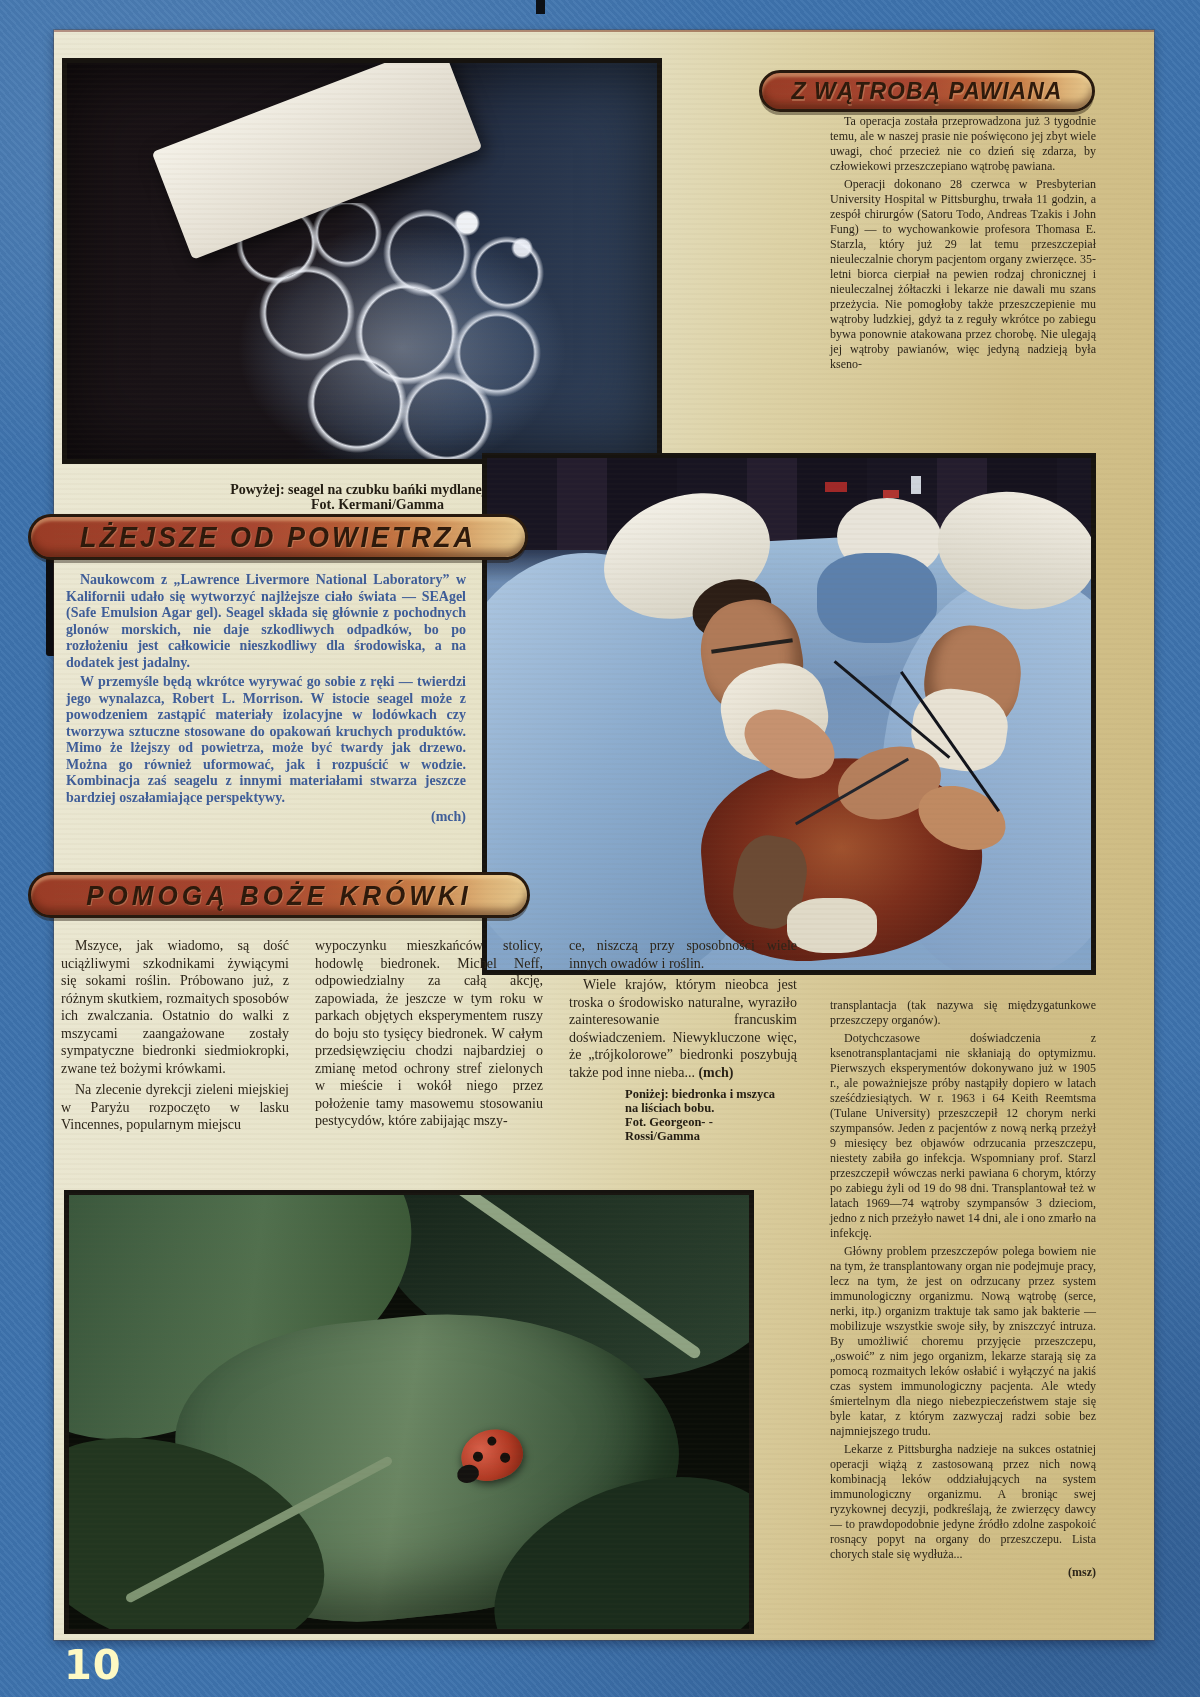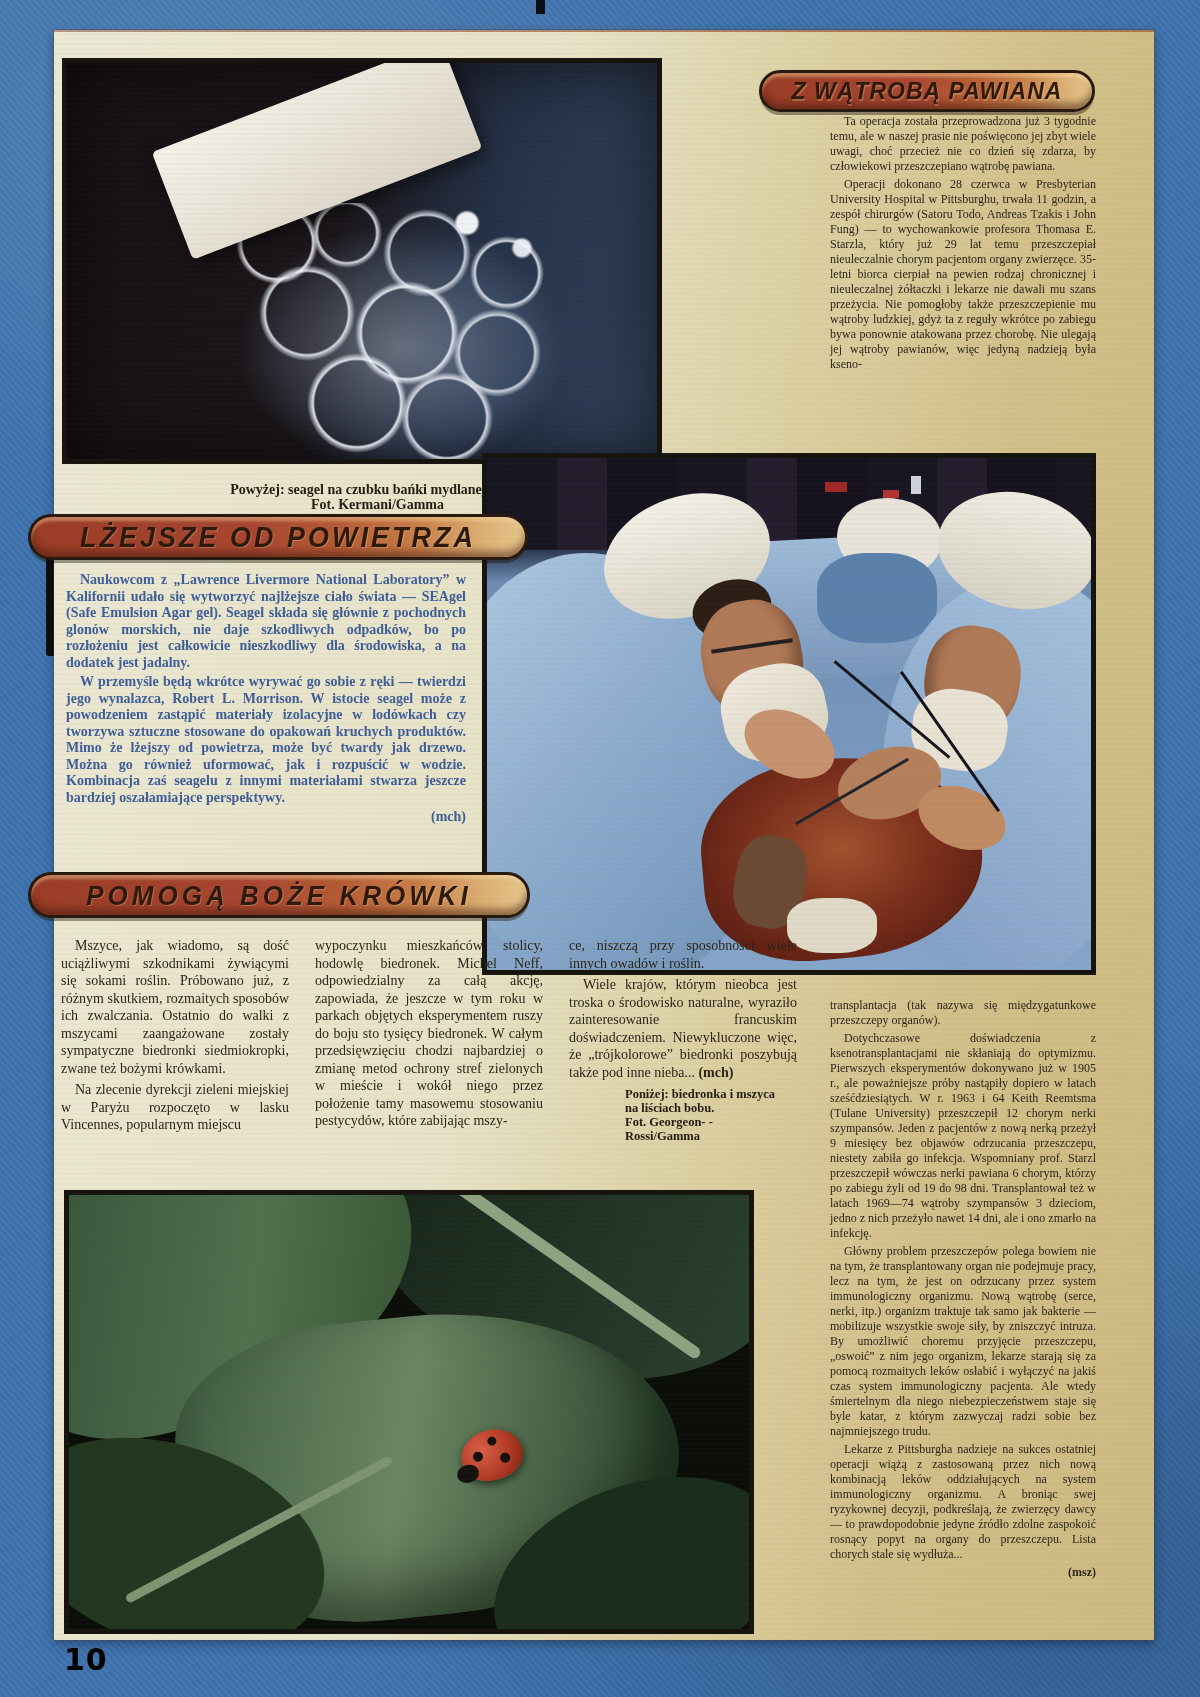--- a/index.html
+++ b/index.html
@@ -142,21 +142,21 @@
   .lb-bug { left:392px; top:235px; width:62px; height:50px; transform:rotate(-15deg); border-radius:50% 50% 46% 46%;
     background: radial-gradient(circle at 35% 35%, #d8604a, #b23a24 55%, #7e2413 90%);
     box-shadow: 0 3px 8px rgba(0,0,0,.6); }
   .lb-spot { position:absolute; background:#16100c; border-radius:50%; }
   .lb-s1 { left:12px; top:18px; width:10px; height:10px; }
   .lb-s2 { left:30px; top:7px;  width:9px;  height:9px; }
   .lb-s3 { left:38px; top:26px; width:10px; height:10px; }
   .lb-head { position:absolute; left:-8px; top:28px; width:22px; height:18px; border-radius:50%; background:#141210; }
 
   .pagenum { position:absolute; left:64px; top:1642px; font-family:"DejaVu Sans",sans-serif;
-    font-weight:bold; font-size:30px; color:#000000; letter-spacing:1px; }
+    font-weight:bold; font-size:40px; color:#fef9c3; letter-spacing:1px; }
 </style>
 </head>
 <body>
 
 <div class="tick-top"></div>
 <div class="artifact-left"></div>
 
 <div class="page">
 
   <div class="photo photo-bubble">

